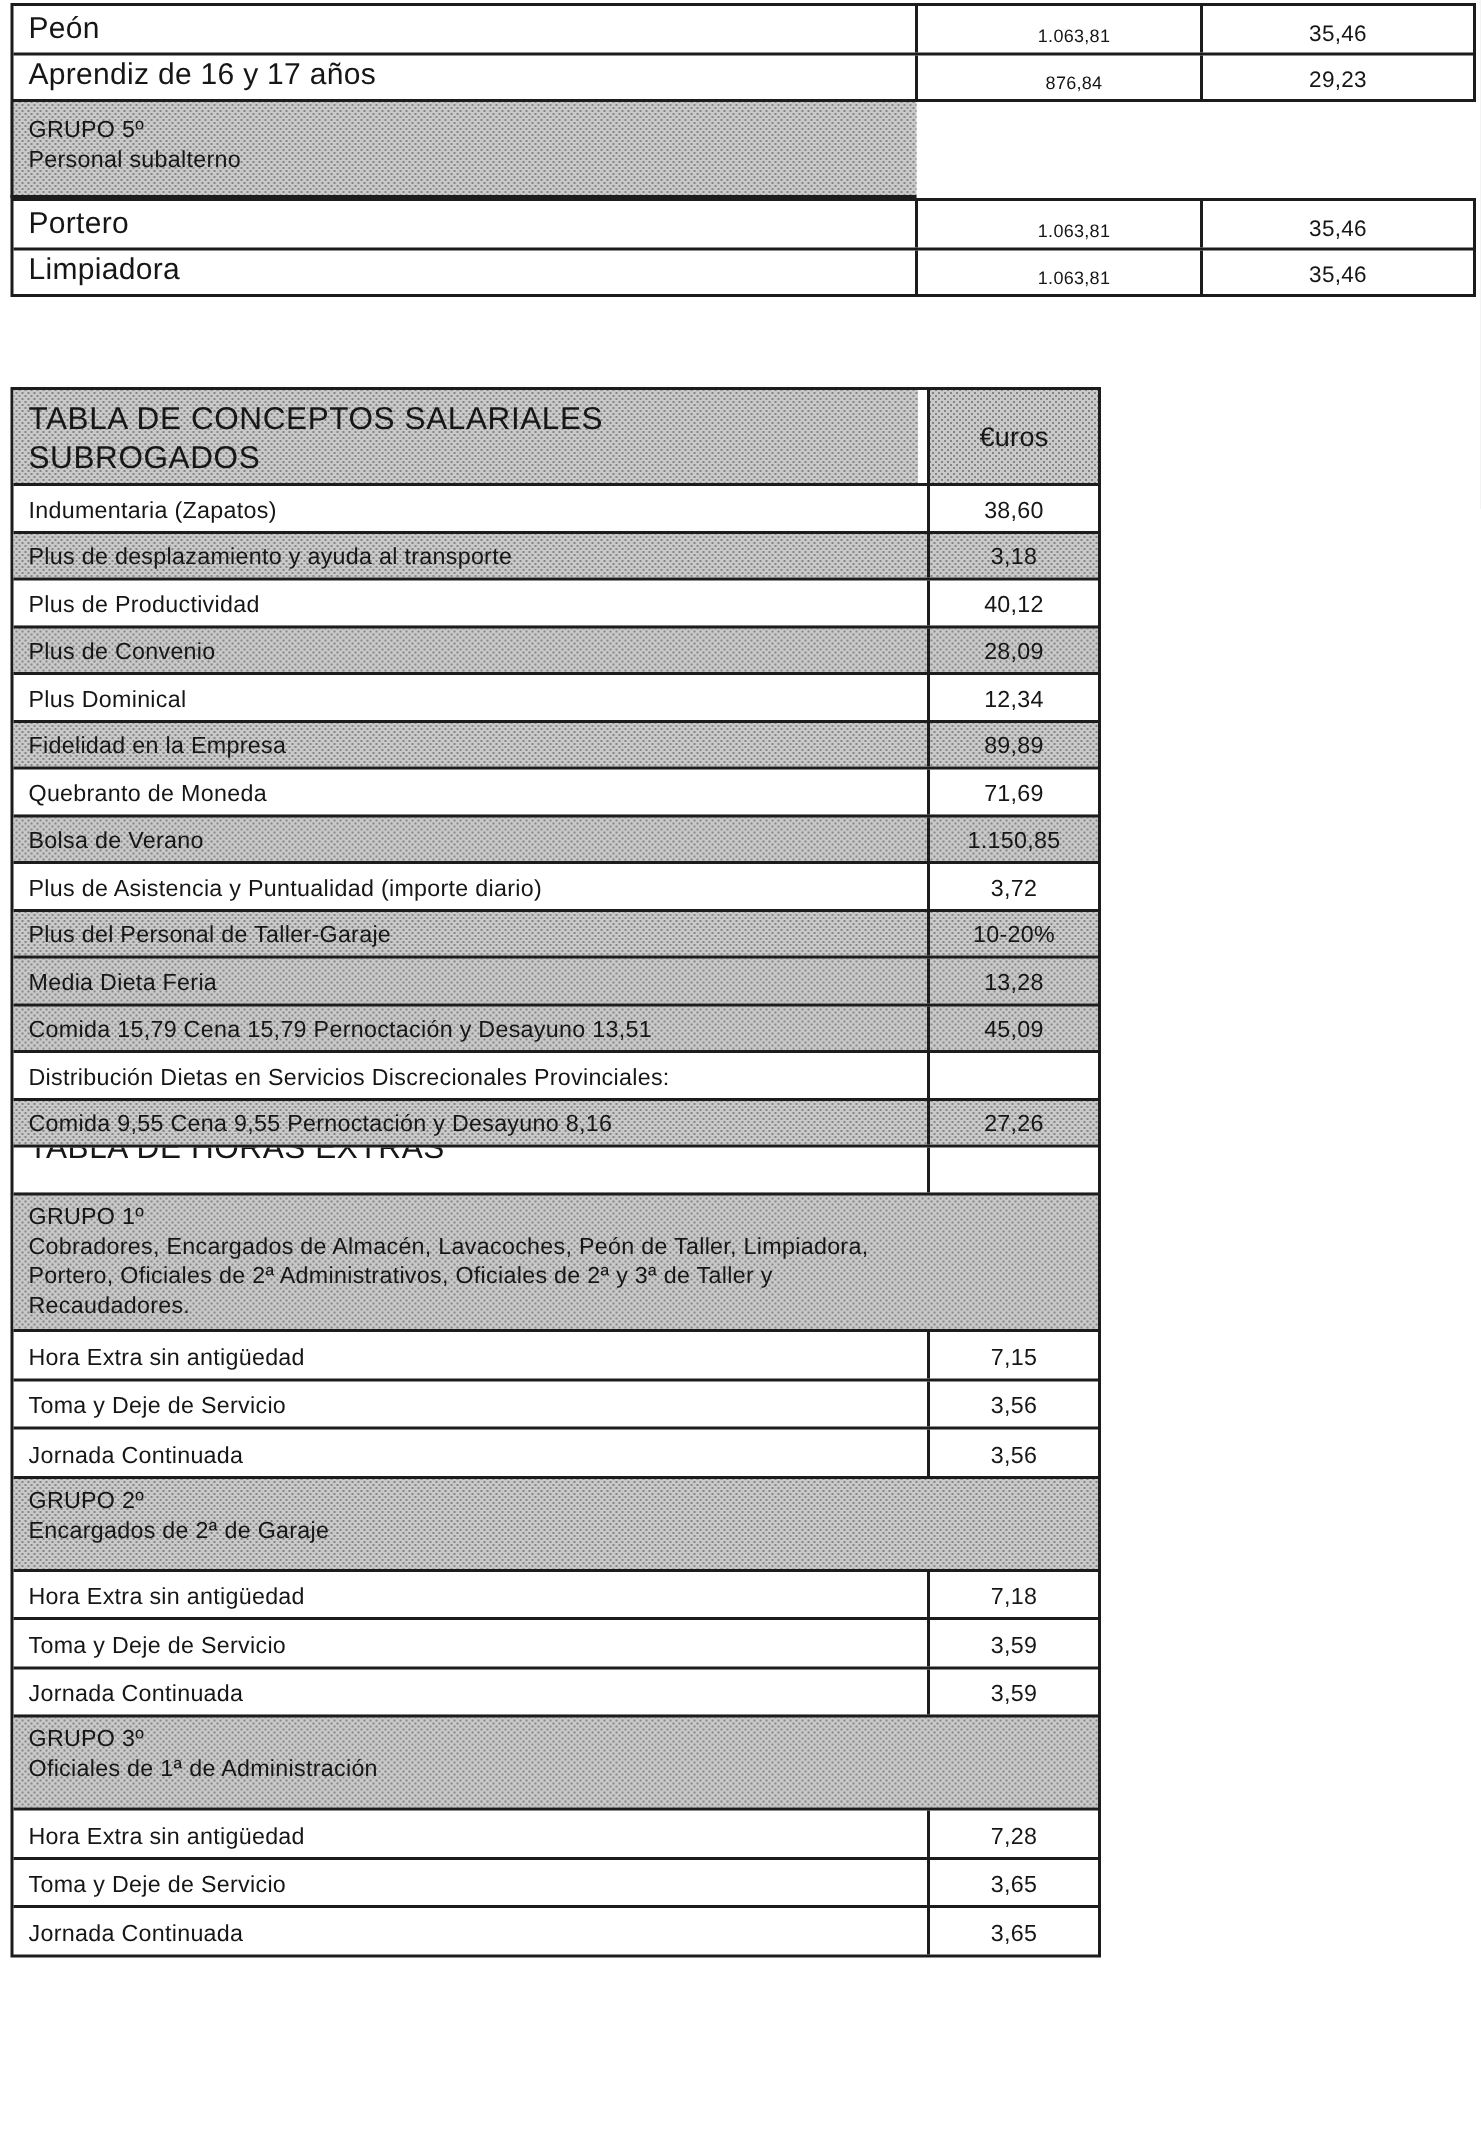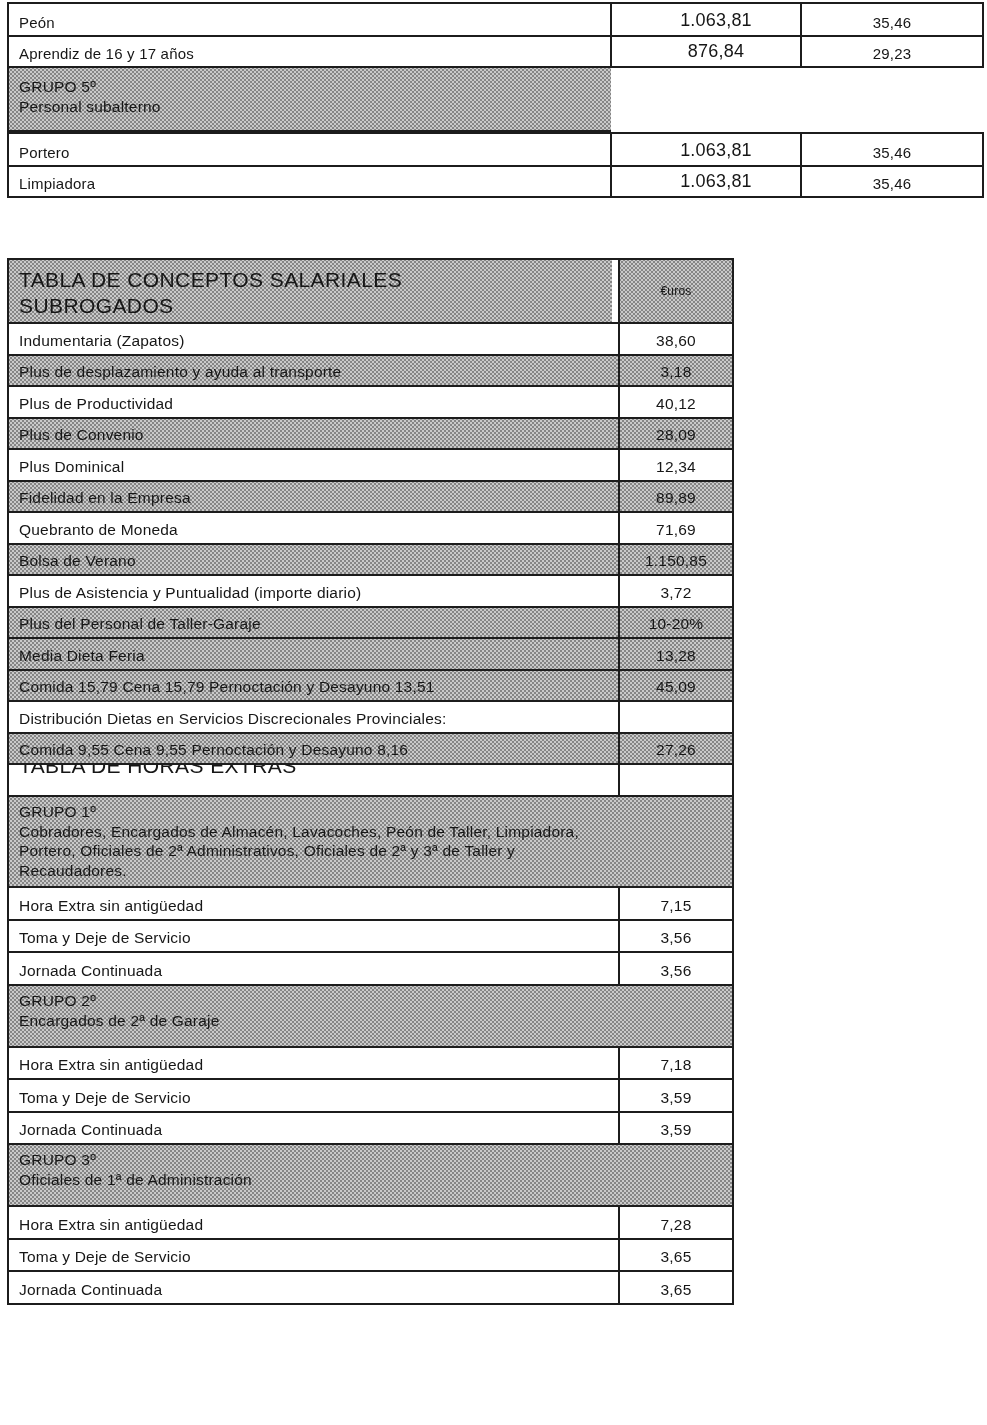--- a/index.html
+++ b/index.html
@@ -20,38 +20,38 @@
       radial-gradient(var(--shade-dot) .9px, rgba(0,0,0,0) 1.05px),
       radial-gradient(var(--shade-dot) .9px, rgba(0,0,0,0) 1.05px);
     background-size:4px 4px,4px 4px;
     background-position:0 0,2px 2px;
   }
   
   .tbl1{position:absolute;top:2px;left:7px;width:977px;box-sizing:border-box;}
   .block{border:2px solid var(--bd);box-sizing:border-box;}
   .r1{display:flex;height:31px;box-sizing:border-box;}
   .r1 + .r1{border-top:2px solid var(--bd);}
-  .r1 .c1{width:601px;display:flex;align-items:flex-end;padding:0 0 4px 10px;font-size:15px;box-sizing:border-box;}
-  .r1 .c2{width:190px;border-left:2px solid var(--bd);display:flex;align-items:flex-end;justify-content:center;padding-bottom:4px;font-size:18px;box-sizing:border-box;padding-left:20px;}
+  .r1 .c1{width:601px;display:flex;align-items:flex-end;padding:0 0 4px 10px;font-size:20px;box-sizing:border-box;}
+  .r1 .c2{width:190px;border-left:2px solid var(--bd);display:flex;align-items:flex-end;justify-content:center;padding-bottom:4px;font-size:12px;box-sizing:border-box;padding-left:20px;}
   .r1 .c3{flex:1;border-left:2px solid var(--bd);display:flex;align-items:flex-end;justify-content:center;padding-bottom:4px;font-size:15px;box-sizing:border-box;}
   .band5{display:flex;height:64px;box-sizing:border-box;}
   .band5-cell{
     width:604px;box-sizing:border-box;border-left:2px solid var(--bd);border-bottom:2px solid var(--bd);
     padding:9px 0 0 10px;font-size:15.5px;line-height:20px;
   }
   
   .tbl2{position:absolute;top:258px;left:7px;width:727px;border:2px solid var(--bd);box-sizing:border-box;}
   .hdr{display:flex;height:62px;box-sizing:border-box;}
   .hdr-l{
     width:609px;box-sizing:border-box;padding:7px 0 0 10px;
     font-size:21px;line-height:26px;letter-spacing:.4px;
     box-shadow:inset -6px 0 0 0 #ffffff;
   }
   .hdr-l .wrap{max-width:470px;}
-  .hdr-r{flex:1;border-left:2px solid var(--bd);display:flex;align-items:center;justify-content:center;font-size:12px;box-sizing:border-box;}
+  .hdr-r{flex:1;border-left:2px solid var(--bd);display:flex;align-items:center;justify-content:center;font-size:18px;box-sizing:border-box;}
   .t2r{display:flex;height:31.5px;border-top:2px solid var(--bd);box-sizing:border-box;}
   .t2r.grp{height:32.5px;}
   .t2r .l{width:609px;display:flex;align-items:flex-end;padding:0 0 4px 10px;font-size:15.5px;box-sizing:border-box;white-space:nowrap;overflow:hidden;}
   .t2r .v{flex:1;border-left:2px solid var(--bd);display:flex;align-items:flex-end;justify-content:center;padding-bottom:4px;font-size:15.5px;box-sizing:border-box;}
   .t2r.hx .l{font-size:21px;letter-spacing:.4px;padding-bottom:17px;white-space:nowrap;}
   .gband{border-top:2px solid var(--bd);min-height:62px;box-sizing:border-box;padding:5px 0 6px 10px;}
   .gband .gt{font-size:15.5px;line-height:20px;}
   .gband .gd{font-size:15.5px;line-height:19.5px;max-width:600px;}
 </style>
 </head>

